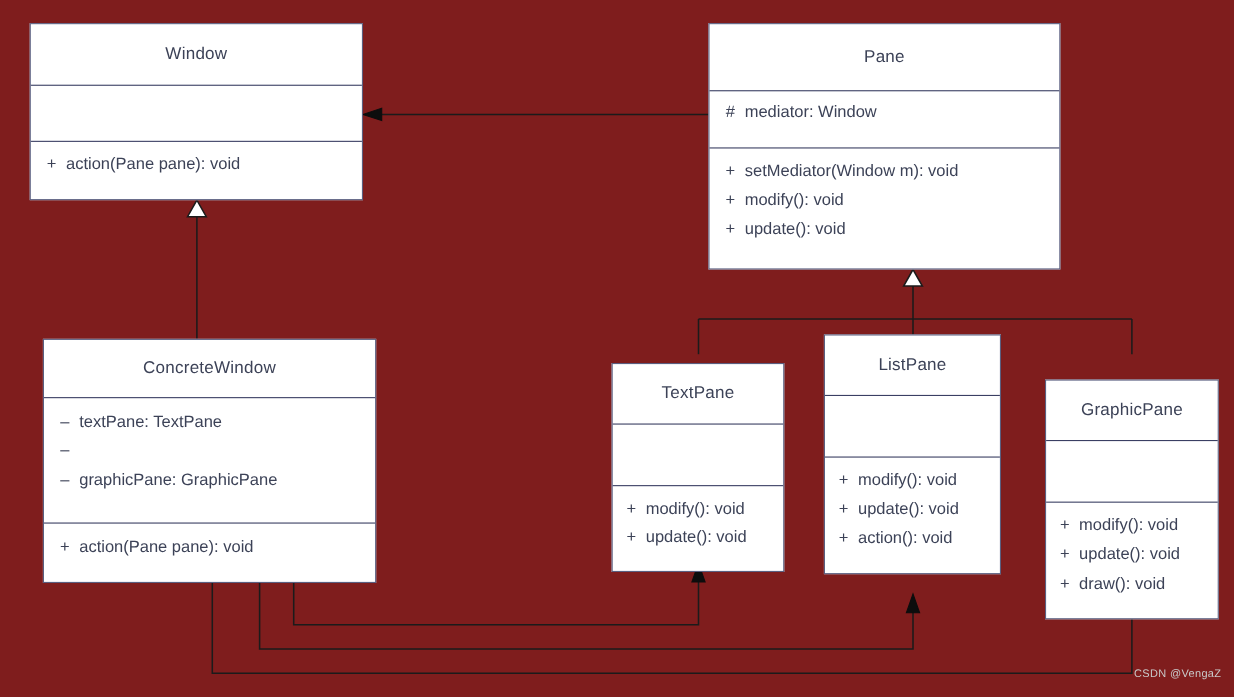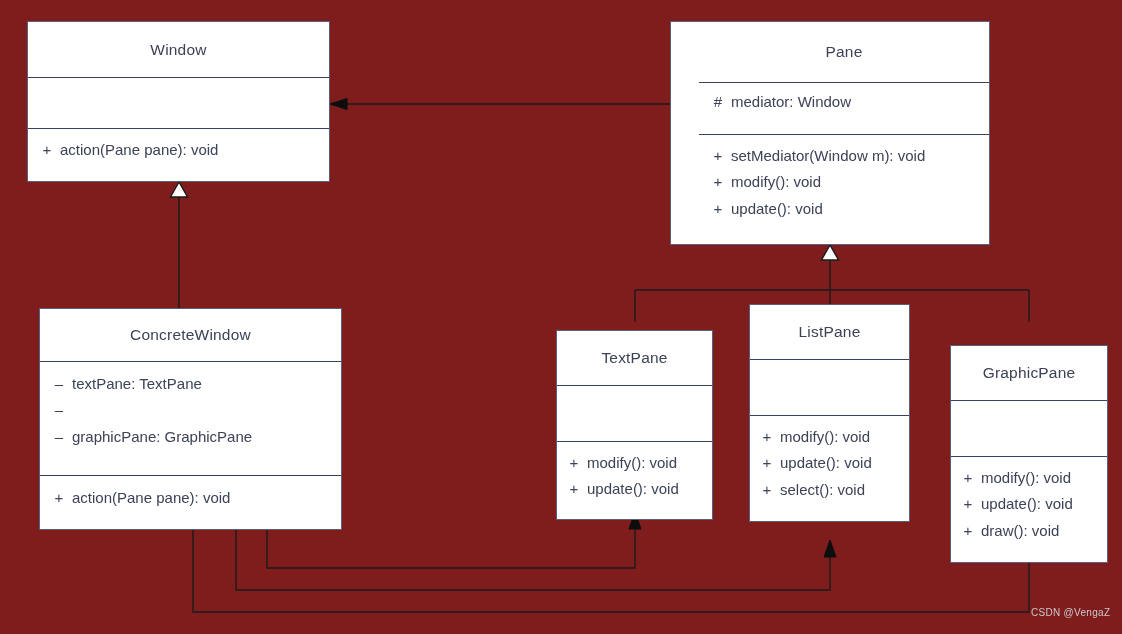--- a/index.html
+++ b/index.html
@@ -142,21 +142,21 @@
     <div class="compartment class-name" style="height:55px;">Window</div>
     <div class="compartment empty-compartment" style="height:51px;"></div>
     <div class="compartment member-list" style="flex:1 1 auto; padding-left:8px;">
       <div class="member">
         <span class="vis">+</span>
         <span class="sig">action(Pane pane): void</span>
       </div>
     </div>
   </div>
 
-  <div class="uml-class" style="left:670px; top:21px; width:320px; height:224px;padding-left:28px;">
+  <div class="uml-class" style="left:644px; top:21px; width:320px; height:224px;">
     <div class="compartment class-name" style="height:60px;">Pane</div>
     <div class="compartment member-list" style="height:52px; padding-left:8px; padding-top:7px;">
       <div class="member">
         <span class="vis">#</span>
         <span class="sig">mediator: Window</span>
       </div>
     </div>
     <div class="compartment member-list" style="flex:1 1 auto; padding-left:8px;">
       <div class="member">
         <span class="vis">+</span>
@@ -218,21 +218,21 @@
       <div class="member">
         <span class="vis">+</span>
         <span class="sig">modify(): void</span>
       </div>
       <div class="member">
         <span class="vis">+</span>
         <span class="sig">update(): void</span>
       </div>
       <div class="member">
         <span class="vis">+</span>
-        <span class="sig">select(): void</span>
+        <span class="sig">action(): void</span>
       </div>
     </div>
   </div>
 
   <div class="uml-class" style="left:950px; top:322px; width:158px; height:218px;margin-top:23px;">
     <div class="compartment class-name" style="height:54px;">GraphicPane</div>
     <div class="compartment empty-compartment" style="height:56px;"></div>
     <div class="compartment member-list" style="flex:1 1 auto; padding-left:6px;">
       <div class="member">
         <span class="vis">+</span>

